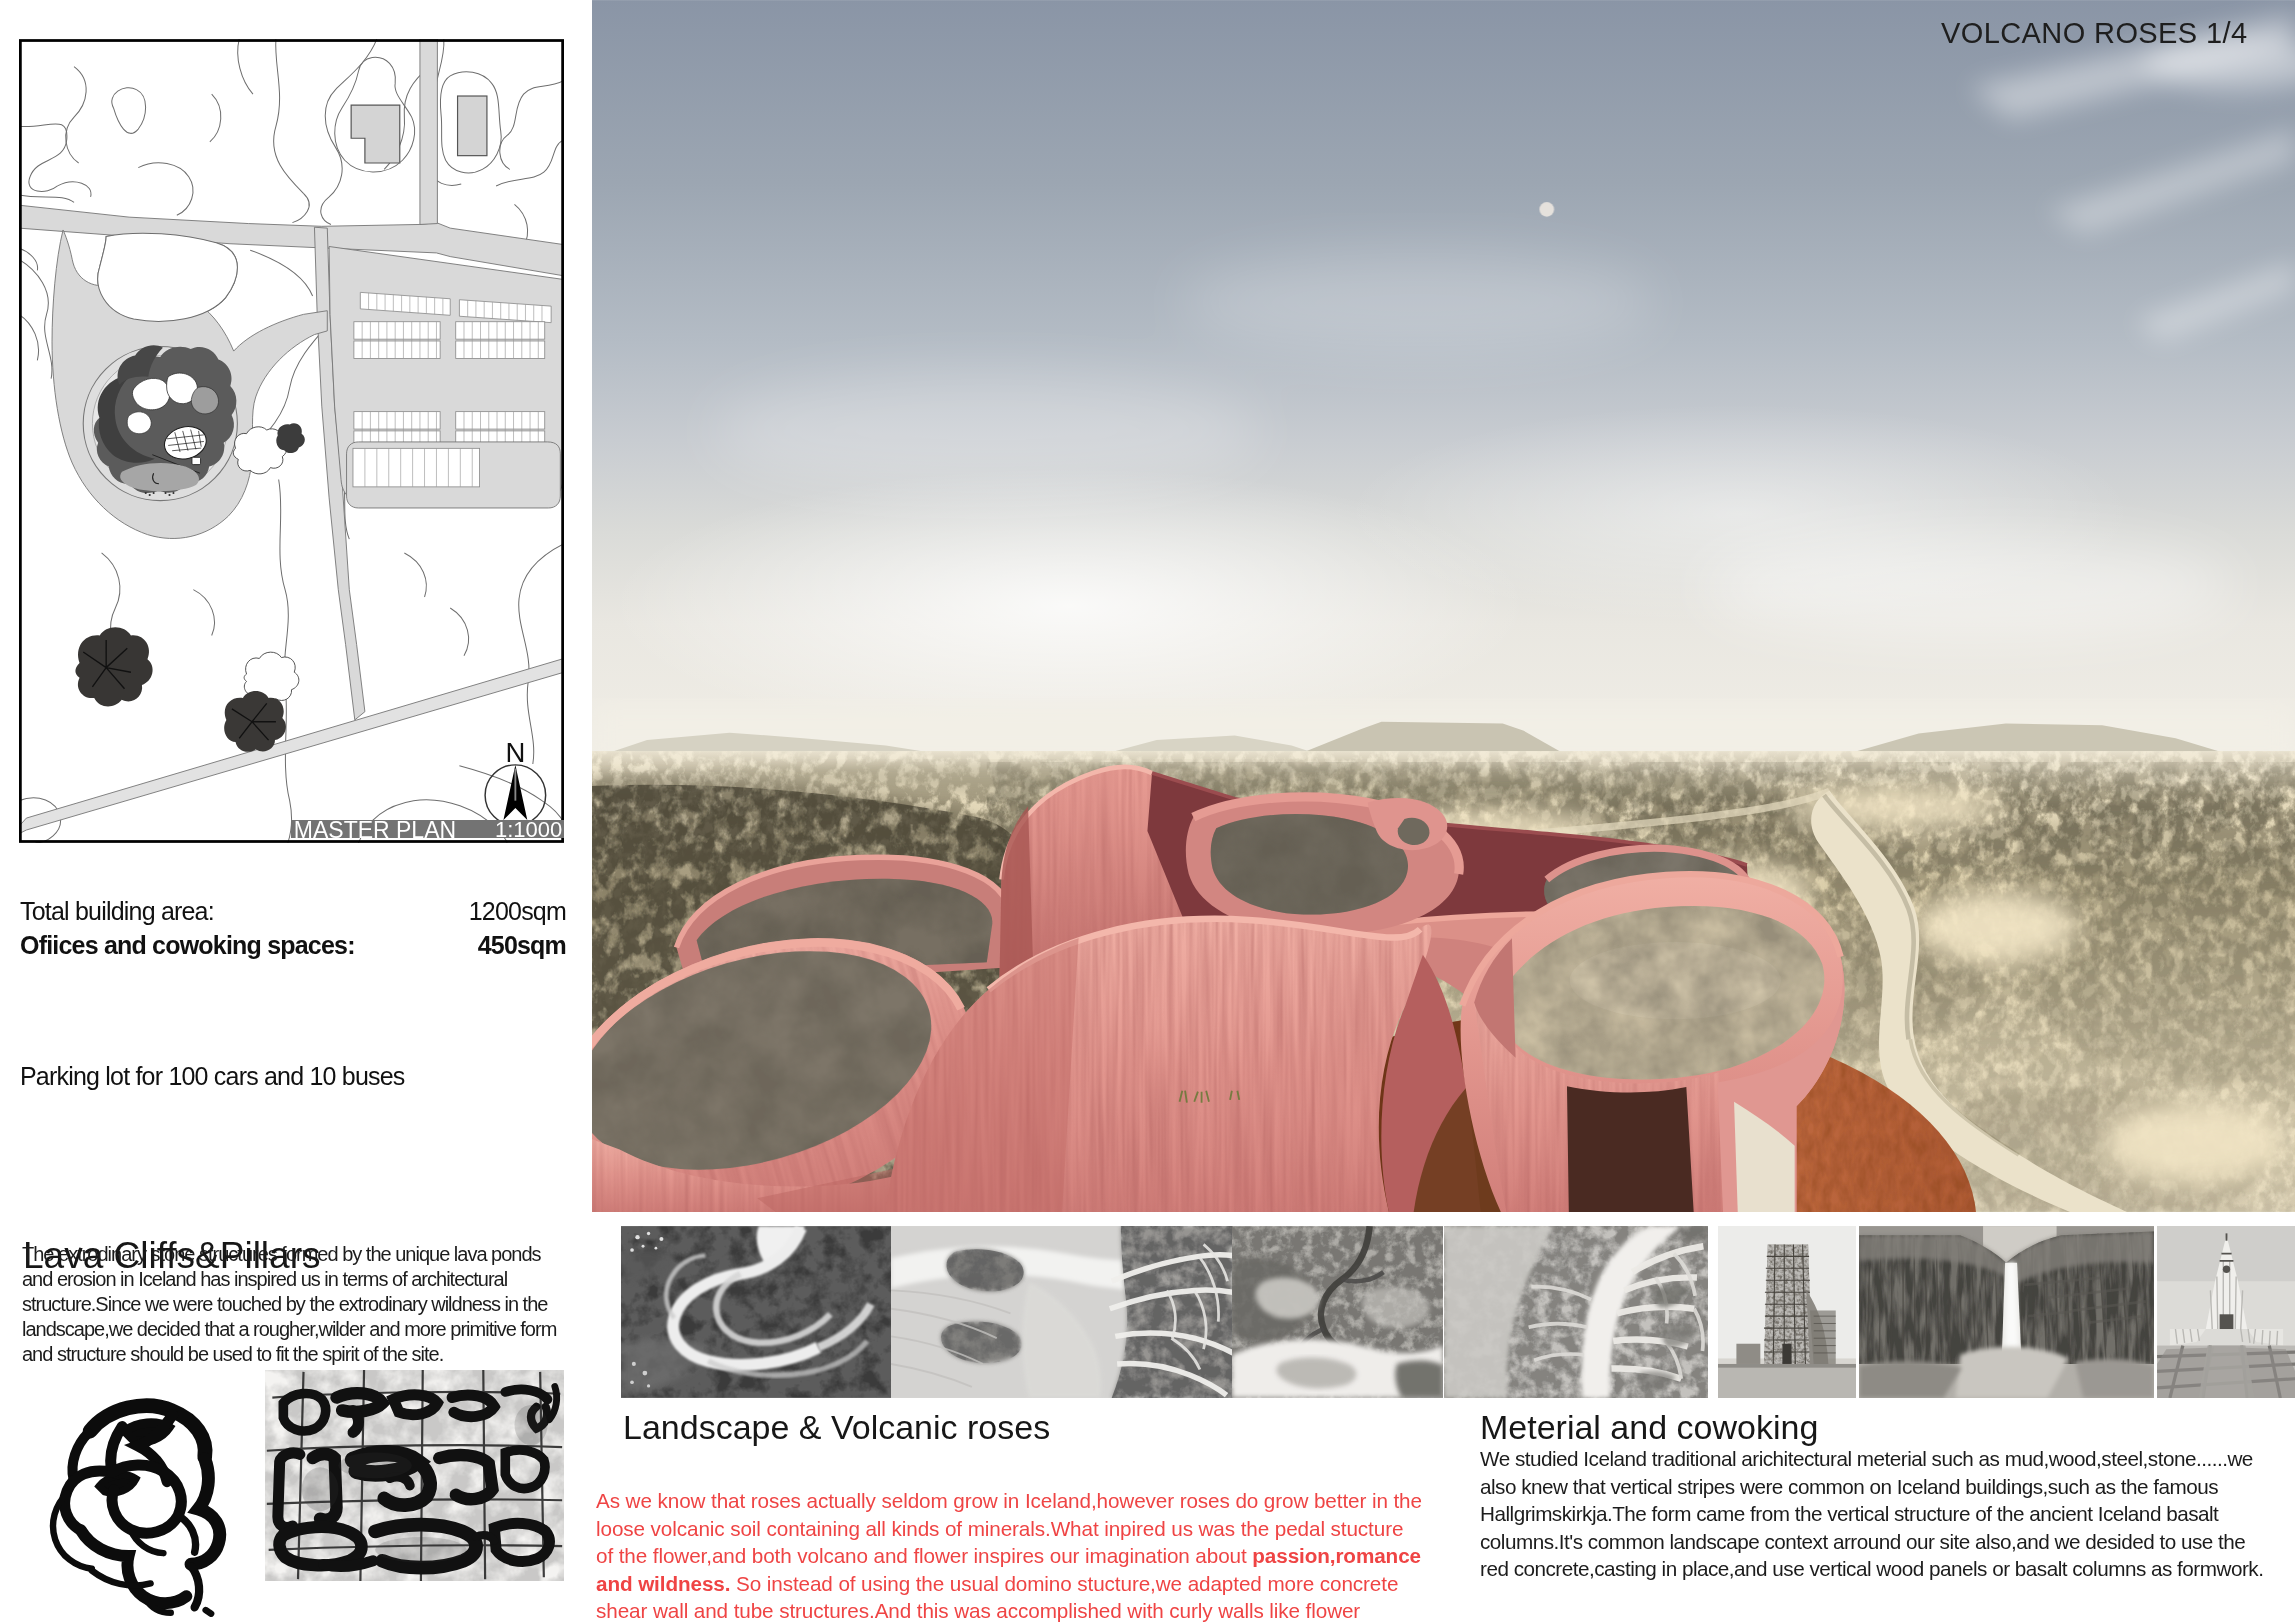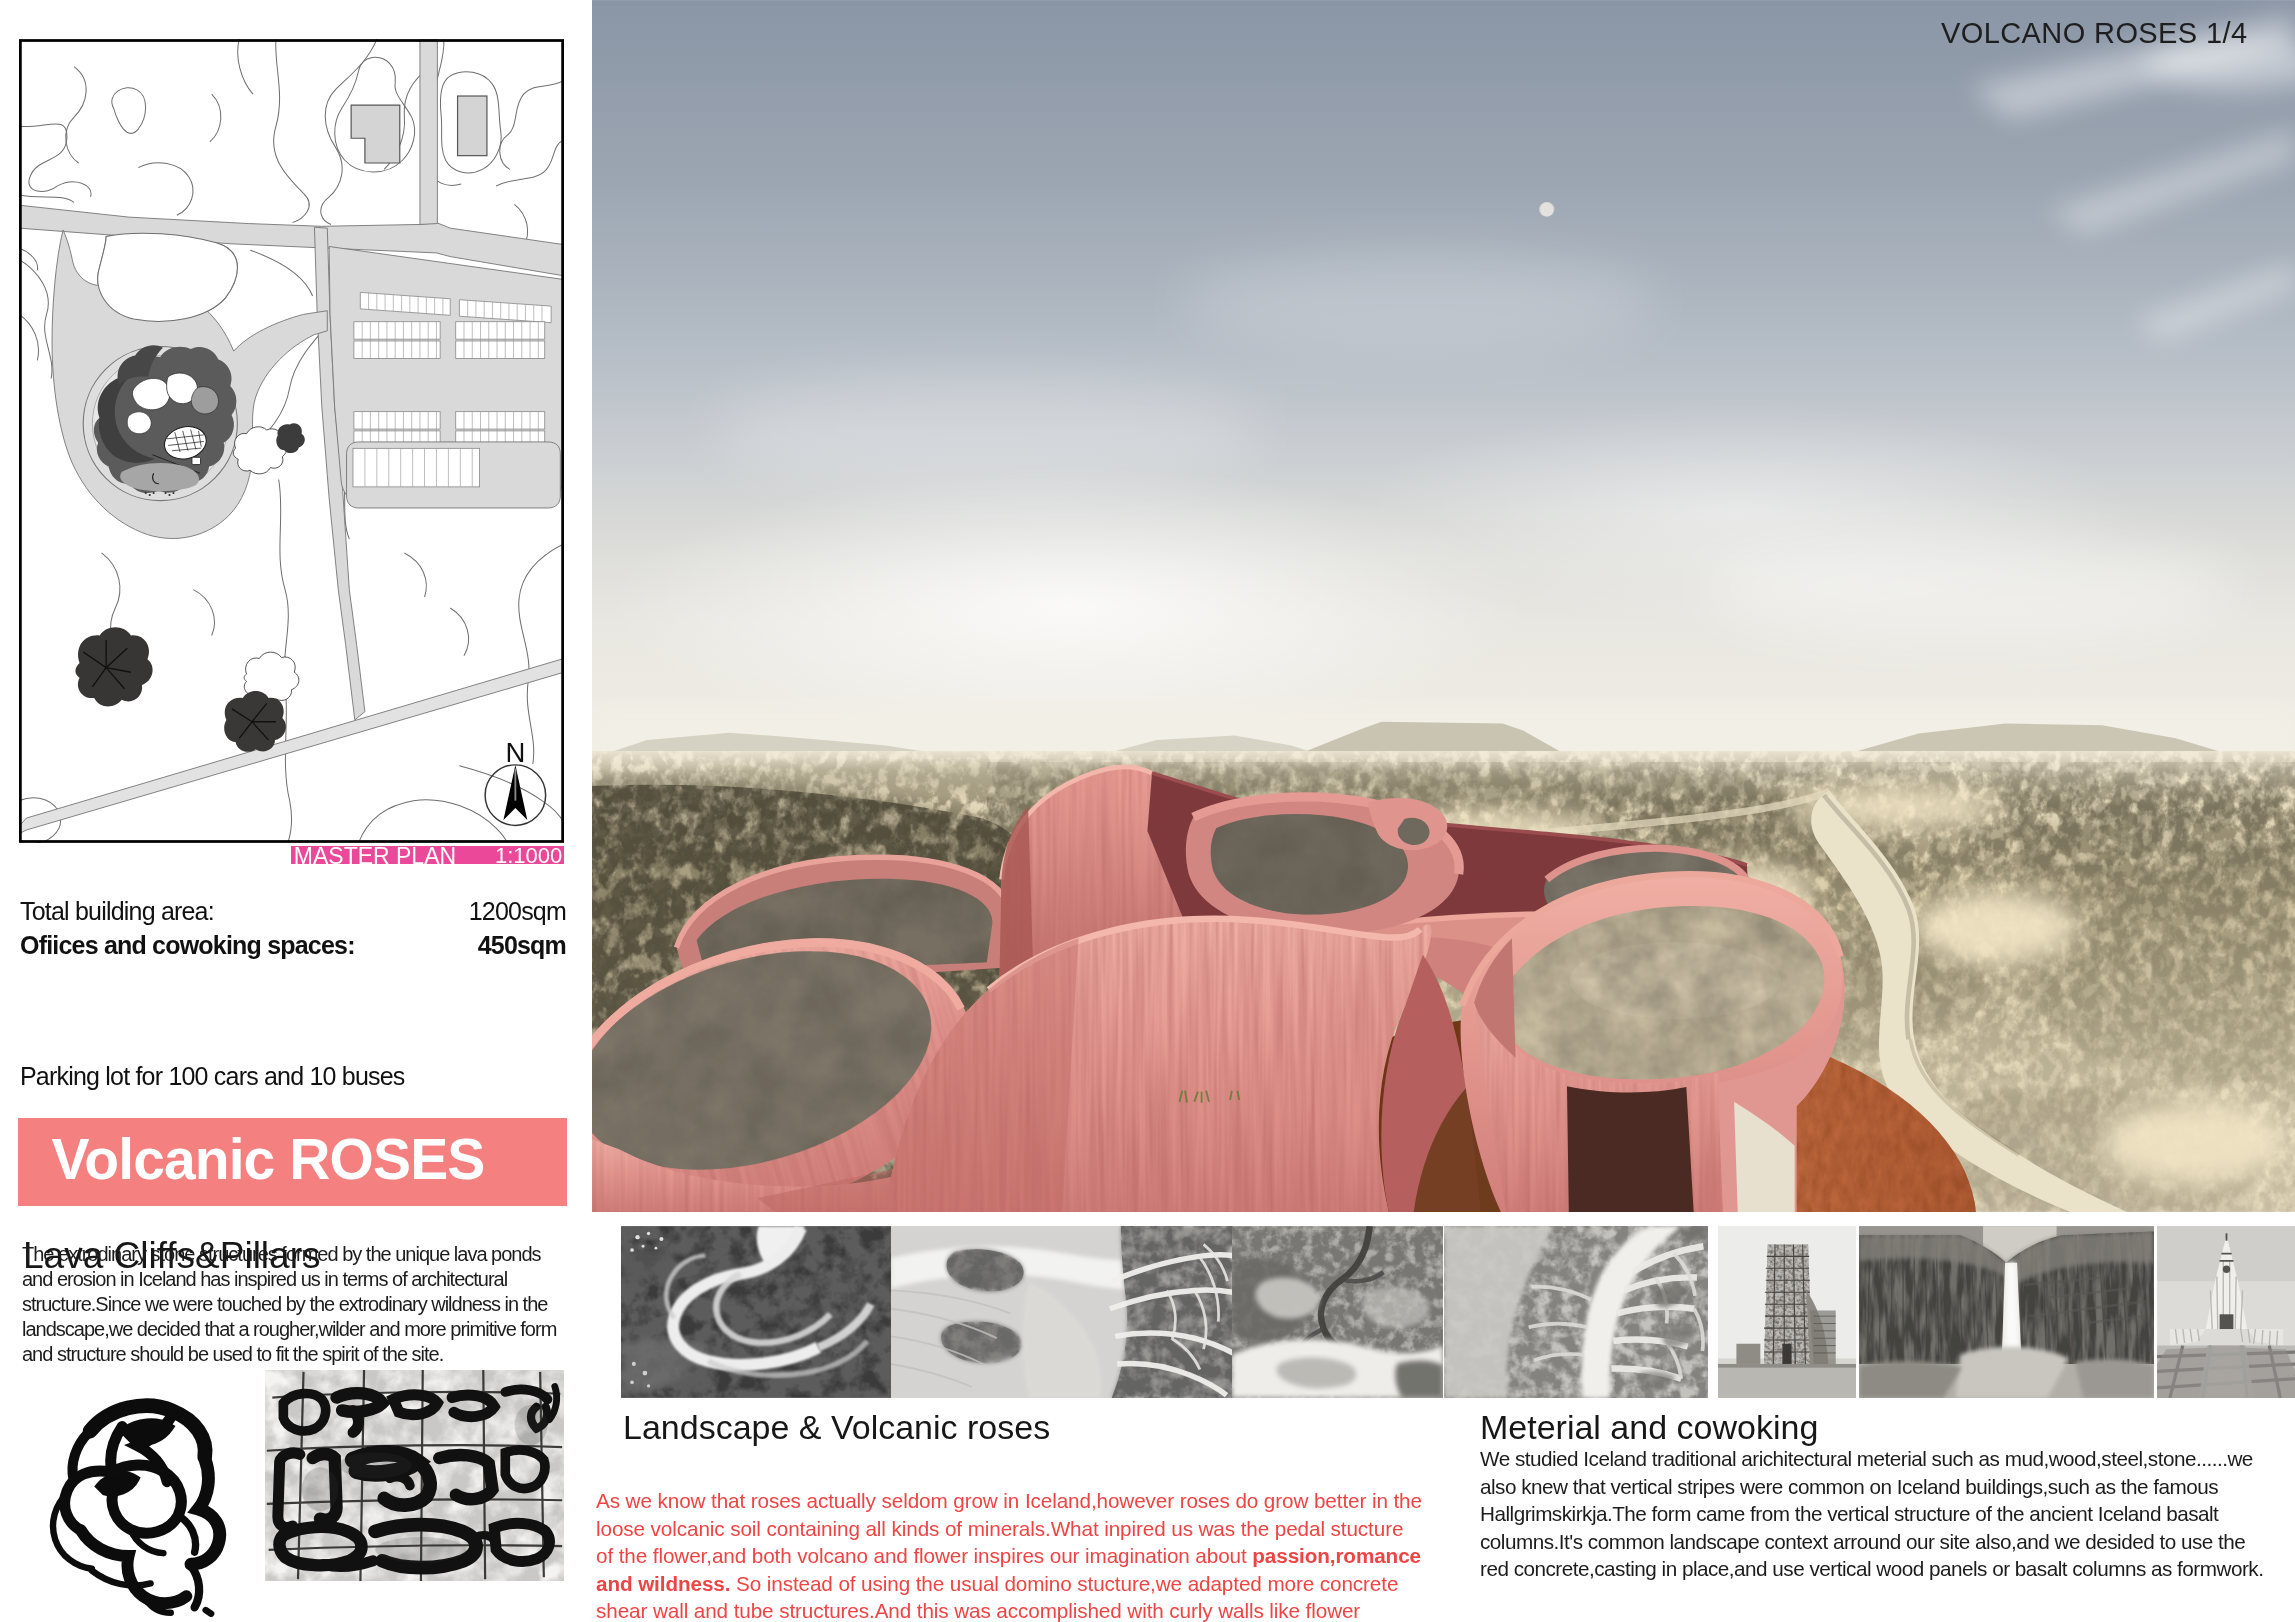--- a/index.html
+++ b/index.html
@@ -159,35 +159,32 @@
       <circle cx="541" cy="824" r="33" fill="none" stroke="#333" stroke-width="1.6"></circle>
       <path d="M541,791 L528,851 L541,838 L554,851 Z" fill="#000"></path>
       <path d="M541,795 L541,830" stroke="#888" stroke-width="2"></path>
       <text x="541" y="788" font-size="30" fill="#111" text-anchor="middle" font-family="Liberation Sans, sans-serif">N</text>
     </g>
 
     <rect x="1.5" y="1.5" width="591" height="873" fill="none" stroke="#000" stroke-width="3"></rect>
   </svg>
   </div>
 
-  <div class="abs" style="left:291px;top:846px;width:273px;height:18.4px;background:#ec4899;text-align:right;">
+  <div class="abs" style="left:291px;top:820px;width:273px;height:18.4px;background:#737373;text-align:right;">
     <div style="position:absolute;left:2.8px;top:-2.8px;color:#fff;font-size:23px;white-space:nowrap;">MASTER PLAN</div>
     <div style="position:absolute;right:1.8px;top:-2.8px;color:#fff;font-size:22px;">1:1000</div>
   </div>
 
   <div class="abs" style="left:20px;top:894px;width:546px;font-size:25px;color:#111;line-height:34px;letter-spacing:-0.8px;white-space:nowrap;font-weight:bold;">
     <div style="font-weight:normal;">Total building area:<span style="float:right">1200sqm</span></div>
     <div>Ofiices and cowoking spaces:<span style="float:right">450sqm</span></div>
   </div>
 
   <div class="abs" style="left:20px;top:1062px;font-size:25px;letter-spacing:-0.8px;color:#111;">Parking lot for 100 cars and 10 buses</div>
 
-  <div class="abs" style="left:18.4px;top:1118px;width:549px;height:88px;background:#f58080;">
-    <div style="position:absolute;left:33px;top:8.3px;font-size:57px;font-weight:bold;color:#fff;letter-spacing:-0.9px;white-space:nowrap;">Volcanic ROSES</div>
-  </div>
 
   <div class="abs" style="left:23px;top:1207px;font-size:37px;color:#171717;margin-top:28px;">Lava Cliffs&amp;Pillars</div>
 
   <div class="abs" style="left:22px;top:1242px;font-size:20px;line-height:25px;color:#1c1c1c;letter-spacing:-1px;white-space:nowrap;">
     The extrodinary stone structures formed by the unique lava ponds<br>
     and erosion in Iceland has inspired us in terms of architectural<br>
     structure.Since we were touched by the extrodinary wildness in the<br>
     landscape,we decided that a rougher,wilder and more primitive form<br>
     and structure should be used to fit the spirit of the site.
   </div>

